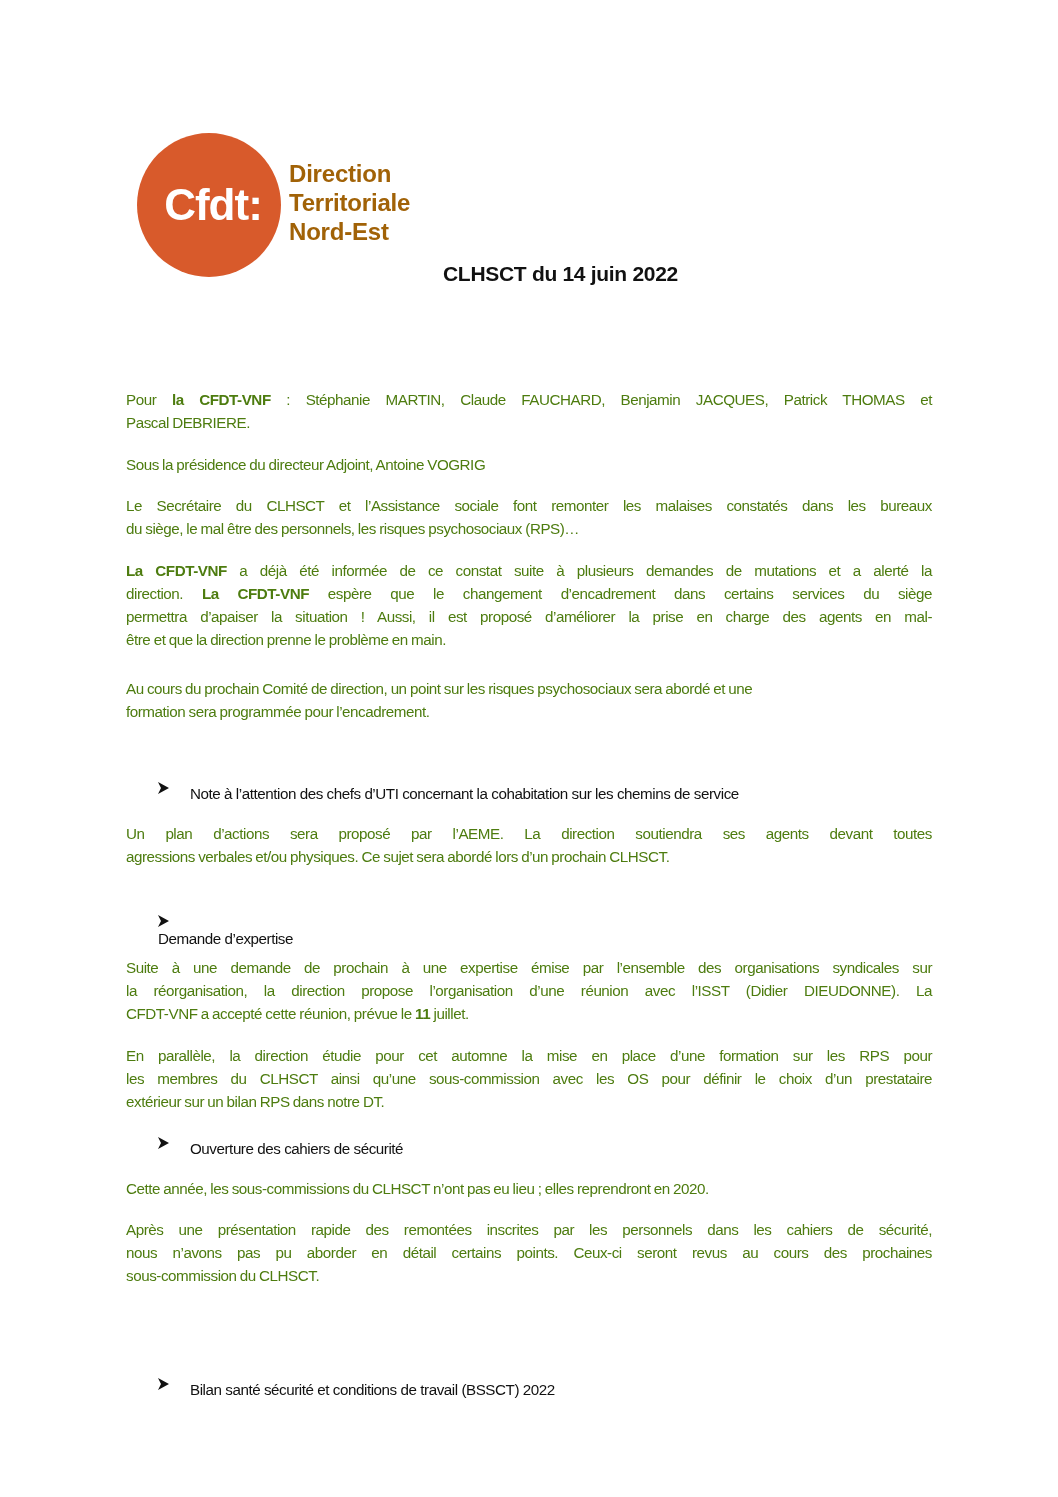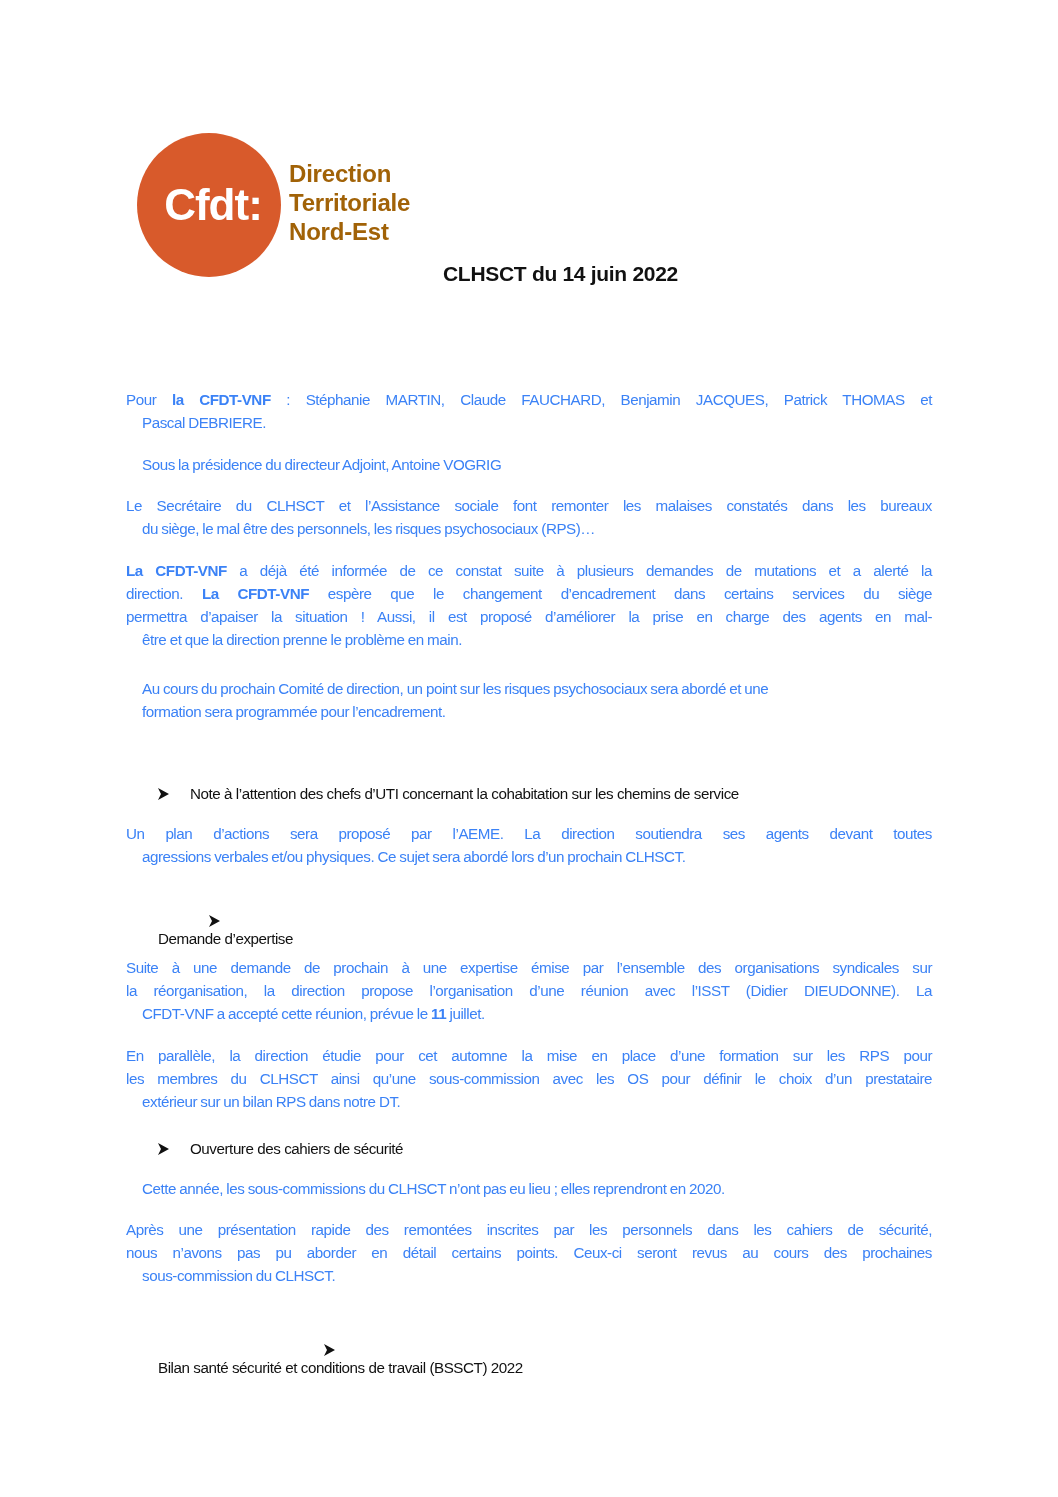--- a/index.html
+++ b/index.html
@@ -75,42 +75,42 @@
 
     .body-text {
       position: absolute;
       left: 126px;
       width: 806px;
       font-family: "Liberation Sans", sans-serif;
       font-size: 15.2px;
       line-height: 23px;
       letter-spacing: -0.45px;
       word-spacing: -0.5px;
-      color: #3b82f6;
-    }
-    .line { display: block; white-space: nowrap; margin-left: 16px; }
+      color: #4d7c0f;
+    }
+    .line { display: block; white-space: nowrap; }
     .jline {
       display: block;
       text-align: justify;
       text-align-last: justify;
       white-space: nowrap;
     }
     b { font-weight: bold; }
 
     .bullet {
       position: absolute;
       left: 158px;
       font-family: "Liberation Sans", sans-serif;
       font-size: 15.2px;
       line-height: 23px;
       letter-spacing: -0.45px;
       color: #111;
       white-space: nowrap;
       display: flex;
-      align-items: center;
+      align-items: flex-start;
     }
     .bullet .arrow {
       display: inline-block;
       width: 32px;
       font-size: 13px;
     }
     .bullet .arrow svg { display: block; }
   </style>
 </head>
 <body>
@@ -196,21 +196,21 @@
   </div>
   <div class="body-text" style="top:1177px;">
     <span class="line">Cette année, les sous-commissions du CLHSCT n’ont pas eu lieu ; elles reprendront en 2020.</span>
   </div>
   <div class="body-text" style="top:1218px;">
     <span class="jline">Après une présentation rapide des remontées inscrites par les personnels dans les cahiers de sécurité,</span>
     <span class="jline">nous n’avons pas pu aborder en détail certains points. Ceux-ci seront revus au cours des prochaines</span>
     <span class="line">sous-commission du CLHSCT.</span>
   </div>
 
-  <div class="bullet" style="top:1344px;flex-direction:column;">
+  <div class="bullet" style="top:1378px;">
     <span class="arrow">
       <svg width="11" height="12" viewBox="0 0 11 12">
           <path d="M0 0 L11 6 L0 12 L3 6 Z" fill="#111"></path>
         </svg>
     </span>
     <span>Bilan santé sécurité et conditions de travail (BSSCT) 2022</span>
   </div>
 
 </div>
 

